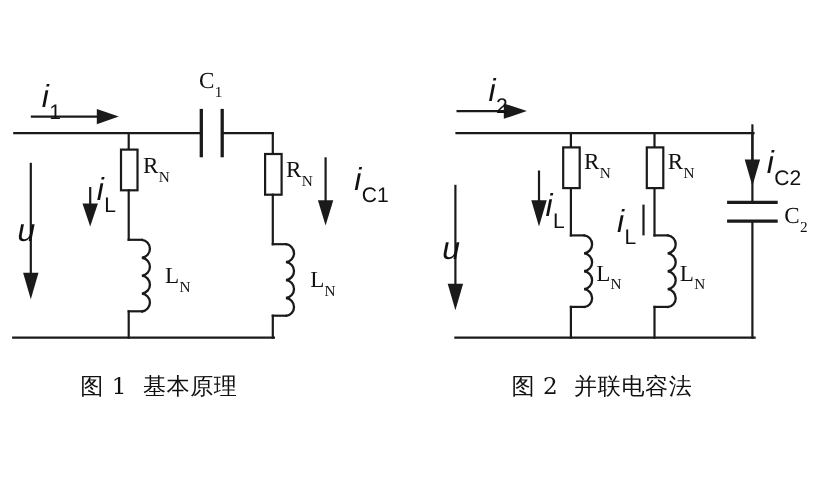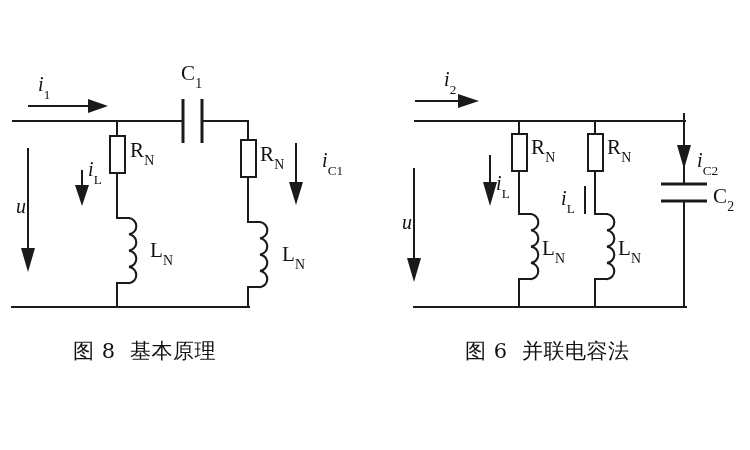--- a/index.html
+++ b/index.html
@@ -63,23 +63,23 @@
     color: #111111;
     white-space: nowrap;
     line-height: 1;
     user-select: none;
   }
   .lbl-roman {
     font-family: "Liberation Serif", "DejaVu Serif", serif;
     font-size: 21px;
   }
   .lbl-italic {
-    font-family: Liberation Serif, serif;
+    font-family: Liberation Sans, sans-serif;
     font-style: italic;
-    font-size: 20px;
+    font-size: 29px;
   }
   .sub {
     font-size: 0.66em;
     font-style: normal;
     vertical-align: sub;
     position: relative;
     top: 0.20em;
     left: 0.02em;
   }
   .caption {
@@ -256,21 +256,21 @@
   <div class="lbl lbl-italic" style="left:561px; top:188px;"><span>i</span><span class="sub">L</span></div>
 
   <div class="lbl lbl-roman" style="left:531px; top:137px;"><span>R</span><span class="sub">N</span></div>
 
   <div class="lbl lbl-roman" style="left:607px; top:137px;"><span>R</span><span class="sub">N</span></div>
 
   <div class="lbl lbl-roman" style="left:542px; top:238px;"><span>L</span><span class="sub">N</span></div>
 
   <div class="lbl lbl-roman" style="left:618px; top:238px;"><span>L</span><span class="sub">N</span></div>
 
-  <div class="lbl lbl-italic" style="left:697px; top:150px;"><span>i</span><span class="sub">C2</span></div>
+  <div class="lbl lbl-italic" style="left:697px; top:134px;"><span>i</span><span class="sub">C2</span></div>
 
   <div class="lbl lbl-roman" style="left:713px; top:186px;"><span>C</span><span class="sub">2</span></div>
 
-  <div class="caption" style="left:73px; top:337px;">图 8  基本原理</div>
-
-  <div class="caption" style="left:465px; top:337px;">图 6  并联电容法</div>
+  <div class="caption" style="left:73px; top:337px;">图 1  基本原理</div>
+
+  <div class="caption" style="left:465px; top:337px;">图 2  并联电容法</div>
 
 </div>
 
 </body></html>

